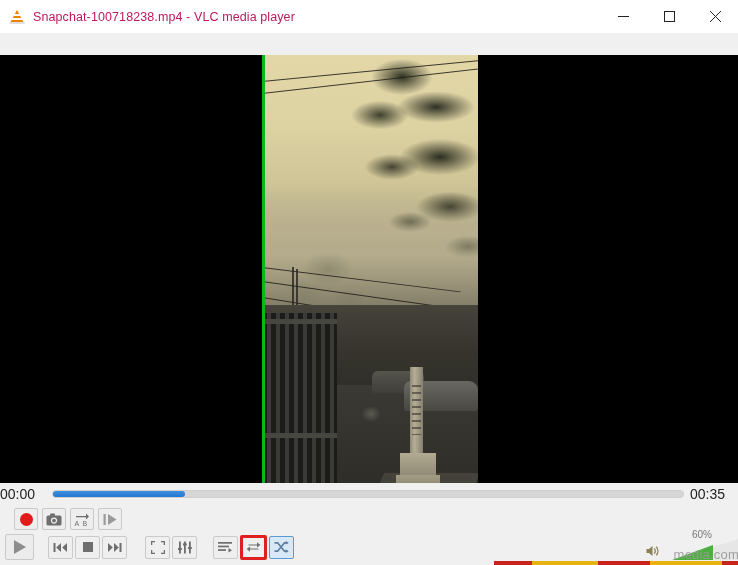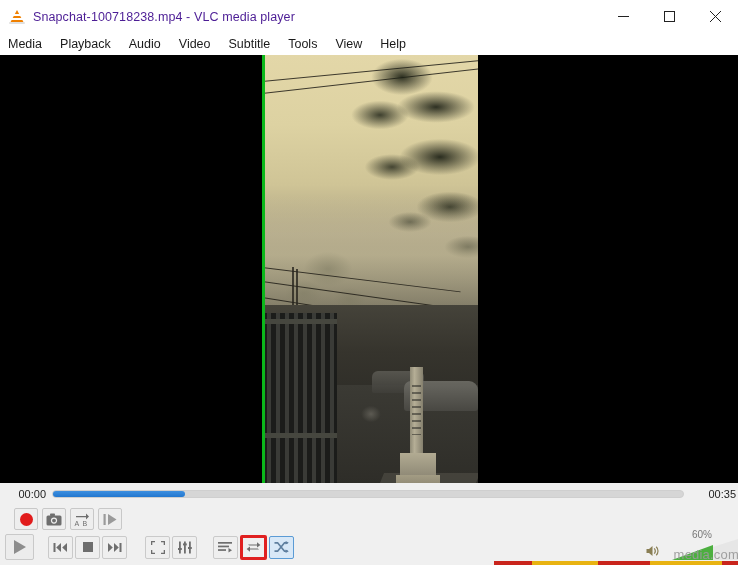--- a/index.html
+++ b/index.html
@@ -23,21 +23,21 @@
   }
   .cone{
     position:absolute;left:1px;top:1px;width:0;height:0;
     border-left:7px solid transparent;border-right:7px solid transparent;
     border-bottom:13px solid #f08000;
   }
   .cone-s1{position:absolute;left:4px;top:5px;width:8px;height:2px;background:#fff;transform:skewX(0deg);}
   .cone-s2{position:absolute;left:2px;top:9px;width:12px;height:2px;background:#fff;}
   .cone-base{position:absolute;left:0px;top:13px;width:16px;height:2px;background:#e0e0e0;border-radius:1px;}
   .tb-title{
-    font-size:12.5px;color:#4c1d95;letter-spacing:0.1px;white-space:nowrap;
+    font-size:12.5px;color:#be185d;letter-spacing:0.1px;white-space:nowrap;
   }
   .winbtns{position:absolute;right:0;top:0;height:33px;display:flex;}
   .winbtn{
     width:46px;height:33px;display:flex;align-items:center;justify-content:center;
   }
   .winbtn svg{display:block;}
 
   
   .menubar{
     position:absolute;left:0;top:33px;width:738px;height:22px;
@@ -144,21 +144,21 @@
   
   .wire{position:absolute;background:rgba(30,28,22,.85);height:1px;transform-origin:left center;}
   .pole{position:absolute;width:2px;background:rgba(40,38,30,.8);}
 
   
   .seekrow{
     position:absolute;left:0;top:483px;width:738px;height:22px;
     display:flex;align-items:center;background:#f0f0f0;
   }
   .time{
-    font-size:11px;color:#222;width:46px;text-align:right;flex:none;
+    font-size:14px;color:#222;width:46px;text-align:left;flex:none;
     font-family:"Liberation Sans", sans-serif;
   }
   .time.right{margin-left:auto;margin-right:2px;}
   .track{
     position:relative;flex:1;height:8px;margin:0 6px;
     background:#d6d6d6;border-radius:4px;border:1px solid #cfcfcf;box-sizing:border-box;
   }
   .track-fill{
     position:absolute;left:0;top:0;height:100%;
     background:linear-gradient(180deg,#3d8fe0 0%,#2277cf 100%);border-radius:4px;
@@ -267,30 +267,20 @@
       </div>
       <div class="winbtn">
         <svg width="11" height="11" viewBox="0 0 11 11">
             <line x1="0" y1="0" x2="11" y2="11" stroke="#222" stroke-width="1"></line>
             <line x1="11" y1="0" x2="0" y2="11" stroke="#222" stroke-width="1"></line>
           </svg>
       </div>
     </div>
   </div>
 
-  <div class="menubar">
-    <div class="menu-item">Media</div>
-    <div class="menu-item">Playback</div>
-    <div class="menu-item">Audio</div>
-    <div class="menu-item">Video</div>
-    <div class="menu-item">Subtitle</div>
-    <div class="menu-item">Tools</div>
-    <div class="menu-item">View</div>
-    <div class="menu-item">Help</div>
-  </div>
 
   <div class="videoarea">
     <div class="vid">
       <div class="vid-green"></div>
       <div class="sky"></div>
 
       <div class="wire" style="left:0px;top:26px;width:230px;transform:rotate(-5.5deg);"></div>
       <div class="wire" style="left:0px;top:38px;width:230px;transform:rotate(-6.5deg);"></div>
 
       <div class="tree-main"></div>

